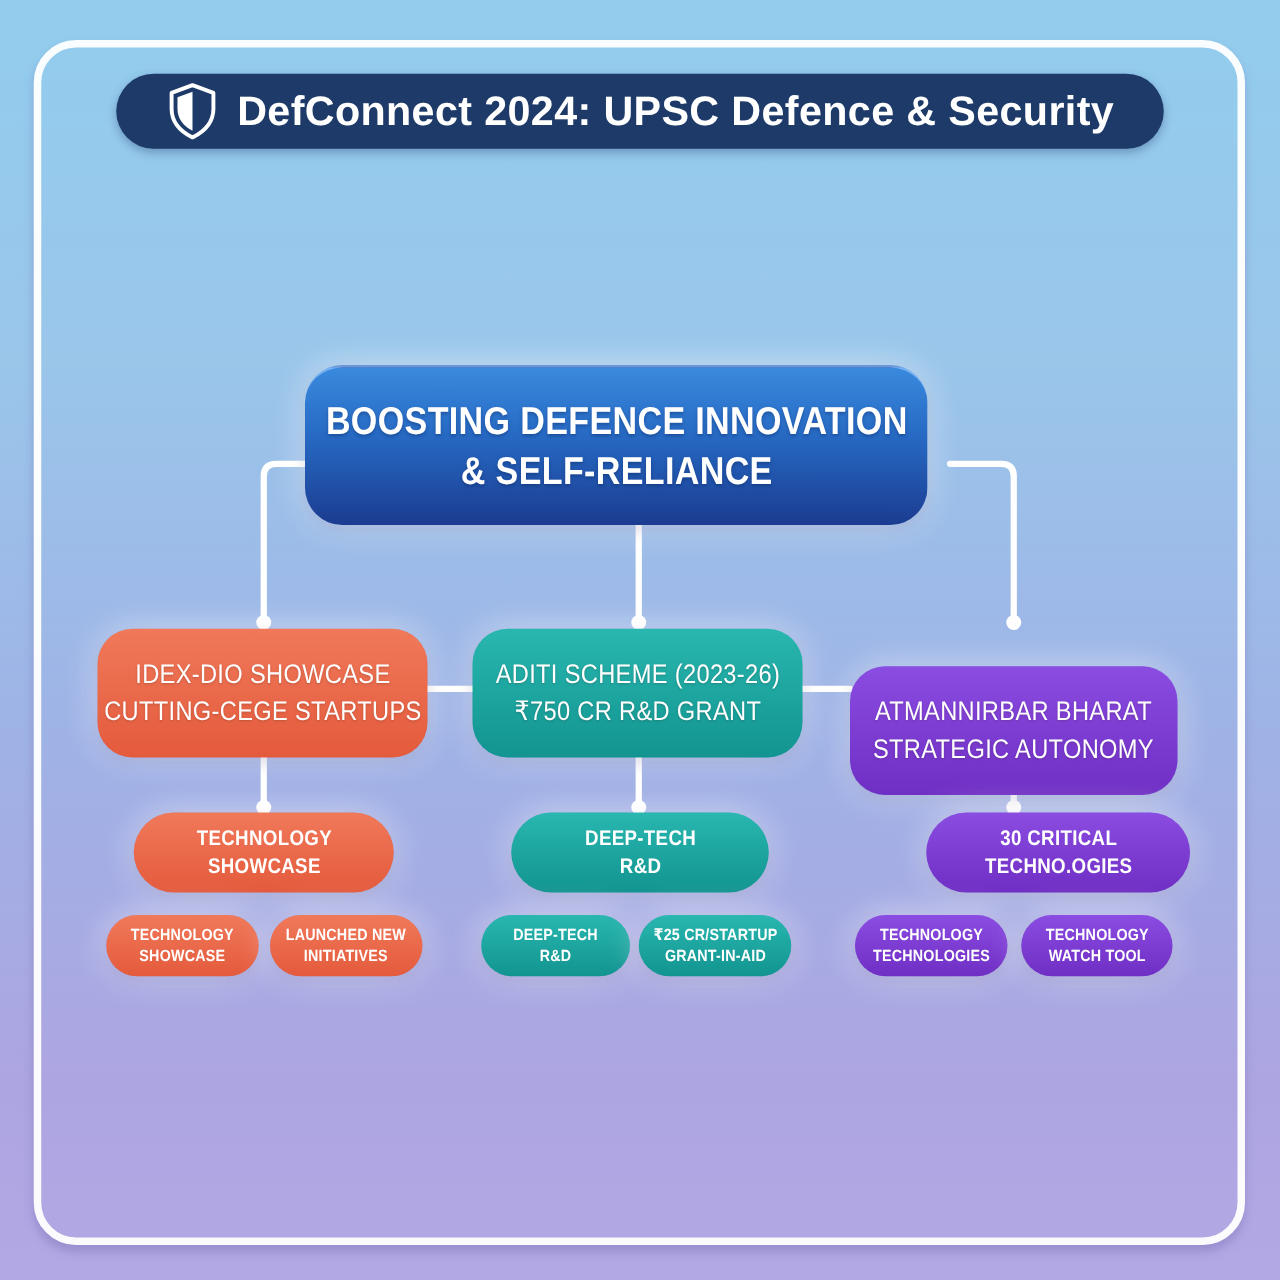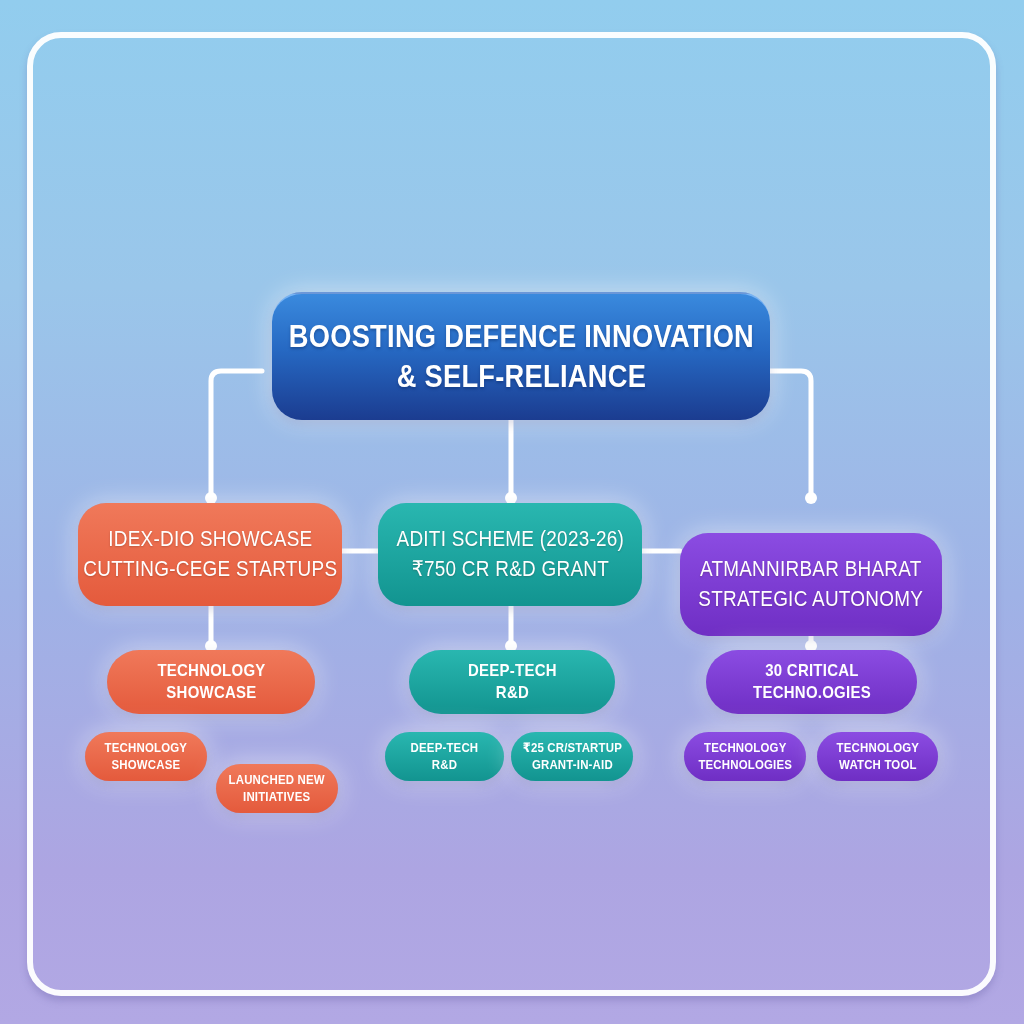--- a/index.html
+++ b/index.html
@@ -30,21 +30,21 @@
   .shield{width:42px;height:46px;flex:0 0 auto;}
   .node{
     position:absolute;
     display:flex;flex-direction:column;align-items:center;justify-content:center;
     color:#fff;text-align:center;
     box-shadow:0 0 26px rgba(255,255,255,0.55), 0 4px 10px rgba(80,80,140,0.25);
   }
   .node .txt{transform:scaleX(0.88);transform-origin:center;white-space:nowrap;}
   .node .line{display:block;}
   .root-node{
-    left:272px;top:292px;width:498px;height:126px;border-radius:30px;
+    left:244px;top:292px;width:498px;height:126px;border-radius:30px;
     font-size:31px;font-weight:700;line-height:1.28;letter-spacing:0.3px;
     text-shadow:0 2px 3px rgba(0,30,80,0.35);
     border-top:2px solid rgba(150,200,255,0.65);
   }
   .branch-node{
     top:503px;height:103px;border-radius:28px;
     font-size:21.5px;font-weight:400;line-height:1.35;letter-spacing:0.3px;
     text-shadow:0 1px 2px rgba(60,30,20,0.25);
   }
   .mid-node{
@@ -57,21 +57,21 @@
   }
   .b0 .branch-node{left:78px;width:264px;}
   .b0 .mid-node{left:107px;width:208px;}
   .b0 .leaf-0{left:85px;width:122px;}
   .b0 .leaf-1{left:216px;width:122px;}
   .b1 .branch-node{left:378px;width:264px;}
   .b1 .mid-node{left:409px;width:206px;}
   .b1 .leaf-0{left:385px;width:119px;}
   .b1 .leaf-1{left:511px;width:122px;}
   .b2 .branch-node{left:680px;width:262px;}
-  .b2 .mid-node{left:706px;width:211px;}
+  .b2 .mid-node{left:741px;width:211px;}
   .b2 .leaf-0{left:684px;width:122px;}
   .b2 .leaf-1{left:817px;width:121px;}
   .connectors{position:absolute;left:0;top:0;width:1024px;height:1024px;pointer-events:none;}
 </style>
 </head>
 <body>
 
 <div class="canvas">
 
   <svg class="connectors" viewBox="0 0 1024 1024" xmlns="http://www.w3.org/2000/svg">
@@ -90,20 +90,27 @@
       <circle cx="211" cy="498" r="6"></circle>
       <circle cx="811" cy="498" r="6"></circle>
       <circle cx="211" cy="646" r="6"></circle>
       <circle cx="511" cy="646" r="6"></circle>
       <circle cx="811" cy="646" r="6"></circle>
     </g>
   </svg>
 
   <div class="frame"></div>
 
+  <div class="banner" style="background: rgb(29, 58, 104);">
+    <svg class="shield" viewBox="0 0 40 44">
+      <path d="M20 2 L36 8 V20 C36 31 29 37.5 20 42 C11 37.5 4 31 4 20 V8 Z" fill="none" stroke="#ffffff" stroke-width="3" stroke-linejoin="round"></path>
+      <path d="M20 7 L8.5 11.3 V20 C8.5 28.2 13.5 33.3 20 37 Z" fill="#ffffff"></path>
+    </svg>
+    <div class="banner-title">DefConnect 2024: UPSC Defence &amp; Security</div>
+  </div>
 
   <div class="node root-node" style="background: linear-gradient(rgb(58, 138, 222) 0%, rgb(38, 104, 194) 45%, rgb(27, 60, 144) 100%);">
     <div class="txt">
       <span class="line">BOOSTING DEFENCE INNOVATION</span>
       <span class="line">&amp; SELF-RELIANCE</span>
     </div>
   </div>
 
   <div class="b0">
     <div class="node branch-node" style="background: linear-gradient(rgb(240, 121, 90) 0%, rgb(228, 90, 60) 100%);">
@@ -117,21 +124,21 @@
         <span class="line">TECHNOLOGY</span>
         <span class="line">SHOWCASE</span>
       </div>
     </div>
     <div class="node leaf-node leaf-0" style="background: linear-gradient(rgb(240, 121, 90) 0%, rgb(228, 90, 60) 100%);">
       <div class="txt">
         <span class="line">TECHNOLOGY</span>
         <span class="line">SHOWCASE</span>
       </div>
     </div>
-    <div class="node leaf-node leaf-1" style="background: linear-gradient(rgb(240, 121, 90) 0%, rgb(228, 90, 60) 100%); margin-top: 32px;">
+    <div class="node leaf-node leaf-1" style="background: linear-gradient(rgb(240, 121, 90) 0%, rgb(228, 90, 60) 100%);">
       <div class="txt">
         <span class="line">LAUNCHED NEW</span>
         <span class="line">INITIATIVES</span>
       </div>
     </div>
   </div>
 
   <div class="b1">
     <div class="node branch-node" style="background: linear-gradient(rgb(41, 183, 176) 0%, rgb(18, 148, 144) 100%); align-items: center;">
       <div class="txt">

